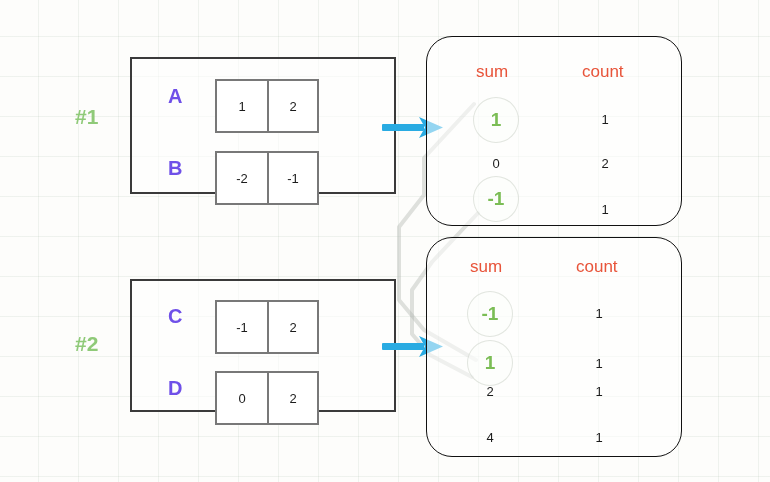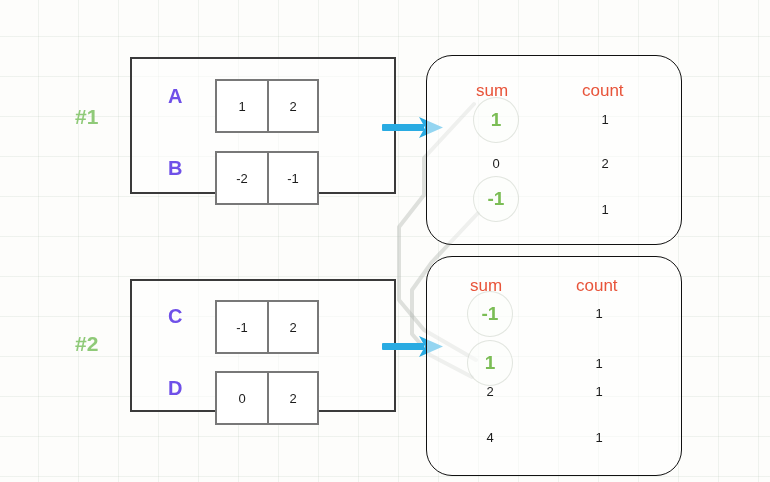--- a/index.html
+++ b/index.html
@@ -58,21 +58,20 @@
   }
   .cellpair .cell + .cell{border-left:2px solid #787878;}
 
   
   .agg-panel{
     position:absolute;
     border:1.6px solid #111;
     border-radius:26px;
     background:rgba(255,255,255,0.5);
     box-sizing:border-box;
-    margin-top:19px;
   }
   .col-head{
     position:absolute;
     font-size:17px;
     color:#e8543a;
     font-weight:normal;
     user-select:none;
   }
   .agg-val{
     position:absolute;

